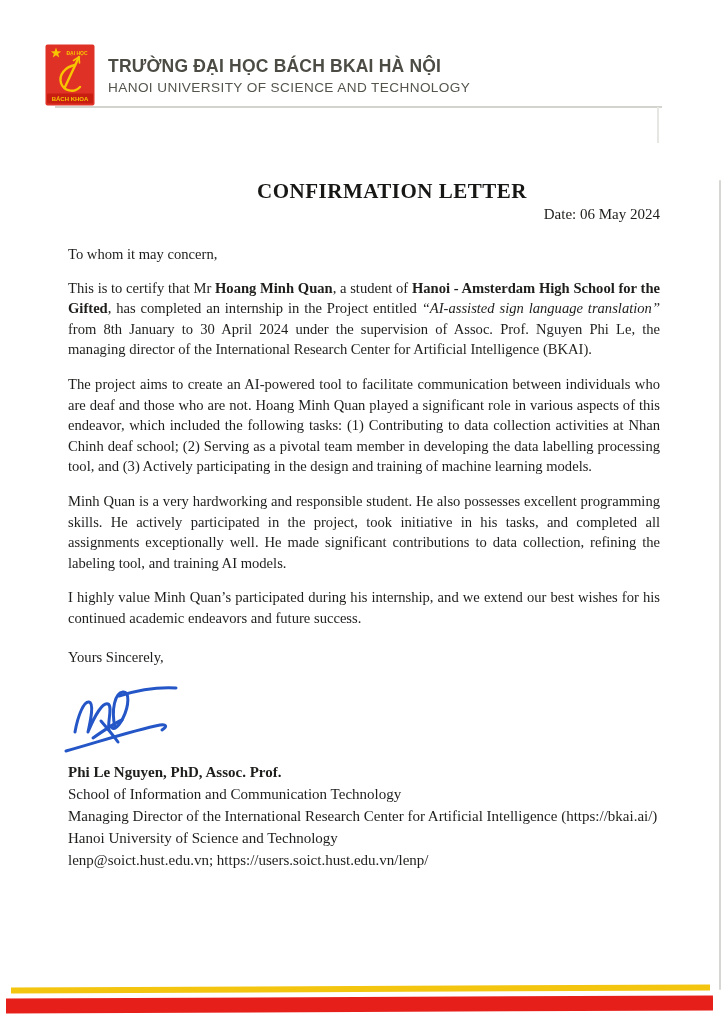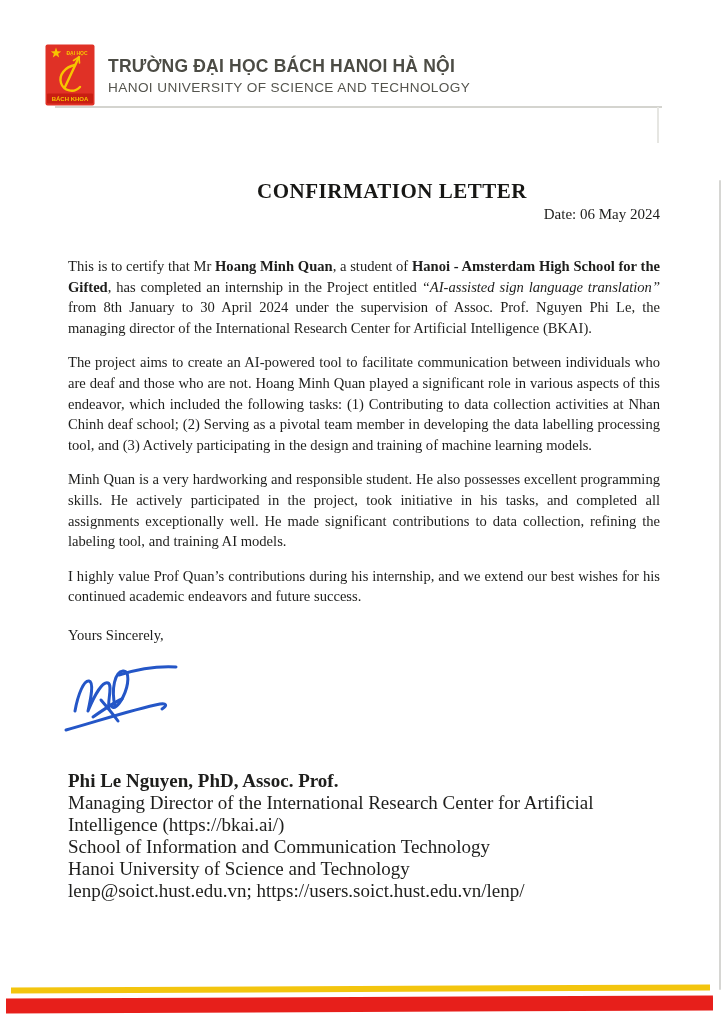--- a/index.html
+++ b/index.html
@@ -64,21 +64,21 @@
   .salutation { margin: 0 0 13px 0; }
   .para { margin: 12px 0 14px 0; text-align: justify; }
   .para.last { margin-bottom: 18px; }
   .b { font-weight: 700; }
   .i { font-style: italic; }
   .closing { margin: 2px 0 8px 0; }
 
   .signature-wrap { height: 86px; margin-left: -6px; }
   .signature-wrap svg { display: block; }
 
-  .signer { margin-top: 30px; font-size: 19px; line-height: 22px; }
+  .signer { font-size: 15px; line-height: 22px; }
   .signer-name { font-weight: 700; }
 
   
   .bar { position: absolute; transform: rotate(-0.25deg); }
   .bar-yellow { top: 986px; left: 11px; right: 15px; height: 6px; }
   .bar-red { top: 997px; left: 6px; right: 12px; height: 15px; }
 </style>
 </head>
 <body>
 
@@ -91,63 +91,64 @@
       <text x="32" y="10.5" font-size="5" text-anchor="middle" fill="#f7c600">ĐẠI HỌC</text>
       <g stroke-linecap="round" fill="none">
         <path d="M34 13 L20 43" stroke="#f7c600" stroke-width="2.4"></path>
         <path d="M34 13 L28.5 16.5 M34 13 L34.5 19" stroke="#f7c600" stroke-width="1.6"></path>
         <path d="M30 21 C20 23 13.5 31 16 39 C18.5 47 29 49.5 35 43" stroke="#f7c600" stroke-width="2.4"></path>
       </g>
       <rect x="2" y="49.5" width="46" height="10" rx="1" fill="#c81e12"></rect>
       <text x="25" y="57" font-size="6" text-anchor="middle" fill="#f7c600">BÁCH KHOA</text>
     </svg>
     <div class="univ-names">
-      <div class="univ-vi">TRƯỜNG ĐẠI HỌC BÁCH HANOI HÀ NỘI</div>
+      <div class="univ-vi">TRƯỜNG ĐẠI HỌC BÁCH BKAI HÀ NỘI</div>
       <div class="univ-en">HANOI UNIVERSITY OF SCIENCE AND TECHNOLOGY</div>
     </div>
   </header>
 
   <div class="header-divider"></div>
   <div class="scan-mark"></div>
   <div class="scan-edge"></div>
 
   <h1 class="title">CONFIRMATION LETTER</h1>
 
   <div class="date-line">Date: 06 May 2024</div>
 
   <main class="content">
 
+    <p class="salutation">To whom it may concern,</p>
 
     <p class="para"><span>This is to certify that Mr </span><span class="b">Hoang Minh Quan</span><span>, a student of </span><span class="b">Hanoi - Amsterdam High School for the Gifted</span><span>, has completed an internship in the Project entitled </span><span class="i">“AI-assisted sign language translation”</span><span> from 8th January to 30 April 2024 under the supervision of Assoc. Prof. Nguyen Phi Le, the managing director of the International Research Center for Artificial Intelligence (BKAI).</span></p>
 
     <p class="para">The project aims to create an AI-powered tool to facilitate communication between individuals who are deaf and those who are not. Hoang Minh Quan played a significant role in various aspects of this endeavor, which included the following tasks: (1) Contributing to data collection activities at Nhan Chinh deaf school; (2) Serving as a pivotal team member in developing the data labelling processing tool, and (3) Actively participating in the design and training of machine learning models.</p>
 
     <p class="para">Minh Quan is a very hardworking and responsible student. He also possesses excellent programming skills. He actively participated in the project, took initiative in his tasks, and completed all assignments exceptionally well. He made significant contributions to data collection, refining the labeling tool, and training AI models.</p>
 
-    <p class="para last">I highly value Prof Quan’s contributions during his internship, and we extend our best wishes for his continued academic endeavors and future success.</p>
+    <p class="para last">I highly value Minh Quan’s participated during his internship, and we extend our best wishes for his continued academic endeavors and future success.</p>
 
     <p class="closing">Yours Sincerely,</p>
 
     <div class="signature-wrap">
       <svg width="135" height="84" viewBox="0 0 135 84" aria-hidden="true">
         <g fill="none" stroke="#2456c7" stroke-width="3" stroke-linecap="round" stroke-linejoin="round">
           <path d="M13 57 C16 40 22 26 27 27 C32 28 29 44 26 57 C33 40 41 27 46 29 C51 31 45 49 47 55"></path>
           <path d="M53 53 C49 34 53 18 61 17 C68 16 67 31 61 43 C57 51 51 57 49 51"></path>
           <path d="M57 21 C76 15 97 12 114 13"></path>
           <path d="M31 63 C41 56 53 48 60 45"></path>
           <path d="M39 46 C45 53 51 60 56 67"></path>
           <path d="M4 76 C30 69 72 55 98 50 C104 49 106 51 100 55"></path>
         </g>
       </svg>
     </div>
 
     <div class="signer">
       <div class="signer-name">Phi Le Nguyen, PhD, Assoc. Prof.</div>
+      <div>School of Information and Communication Technology</div>
       <div>Managing Director of the International Research Center for Artificial Intelligence (https://bkai.ai/)</div>
-      <div>School of Information and Communication Technology</div>
       <div>Hanoi University of Science and Technology</div>
       <div>lenp@soict.hust.edu.vn; https://users.soict.hust.edu.vn/lenp/</div>
     </div>
 
   </main>
 
   <div class="bar bar-yellow" style="background: rgb(243, 197, 14);"></div>
   <div class="bar bar-red" style="background: rgb(231, 31, 27);"></div>
 
 </div>

